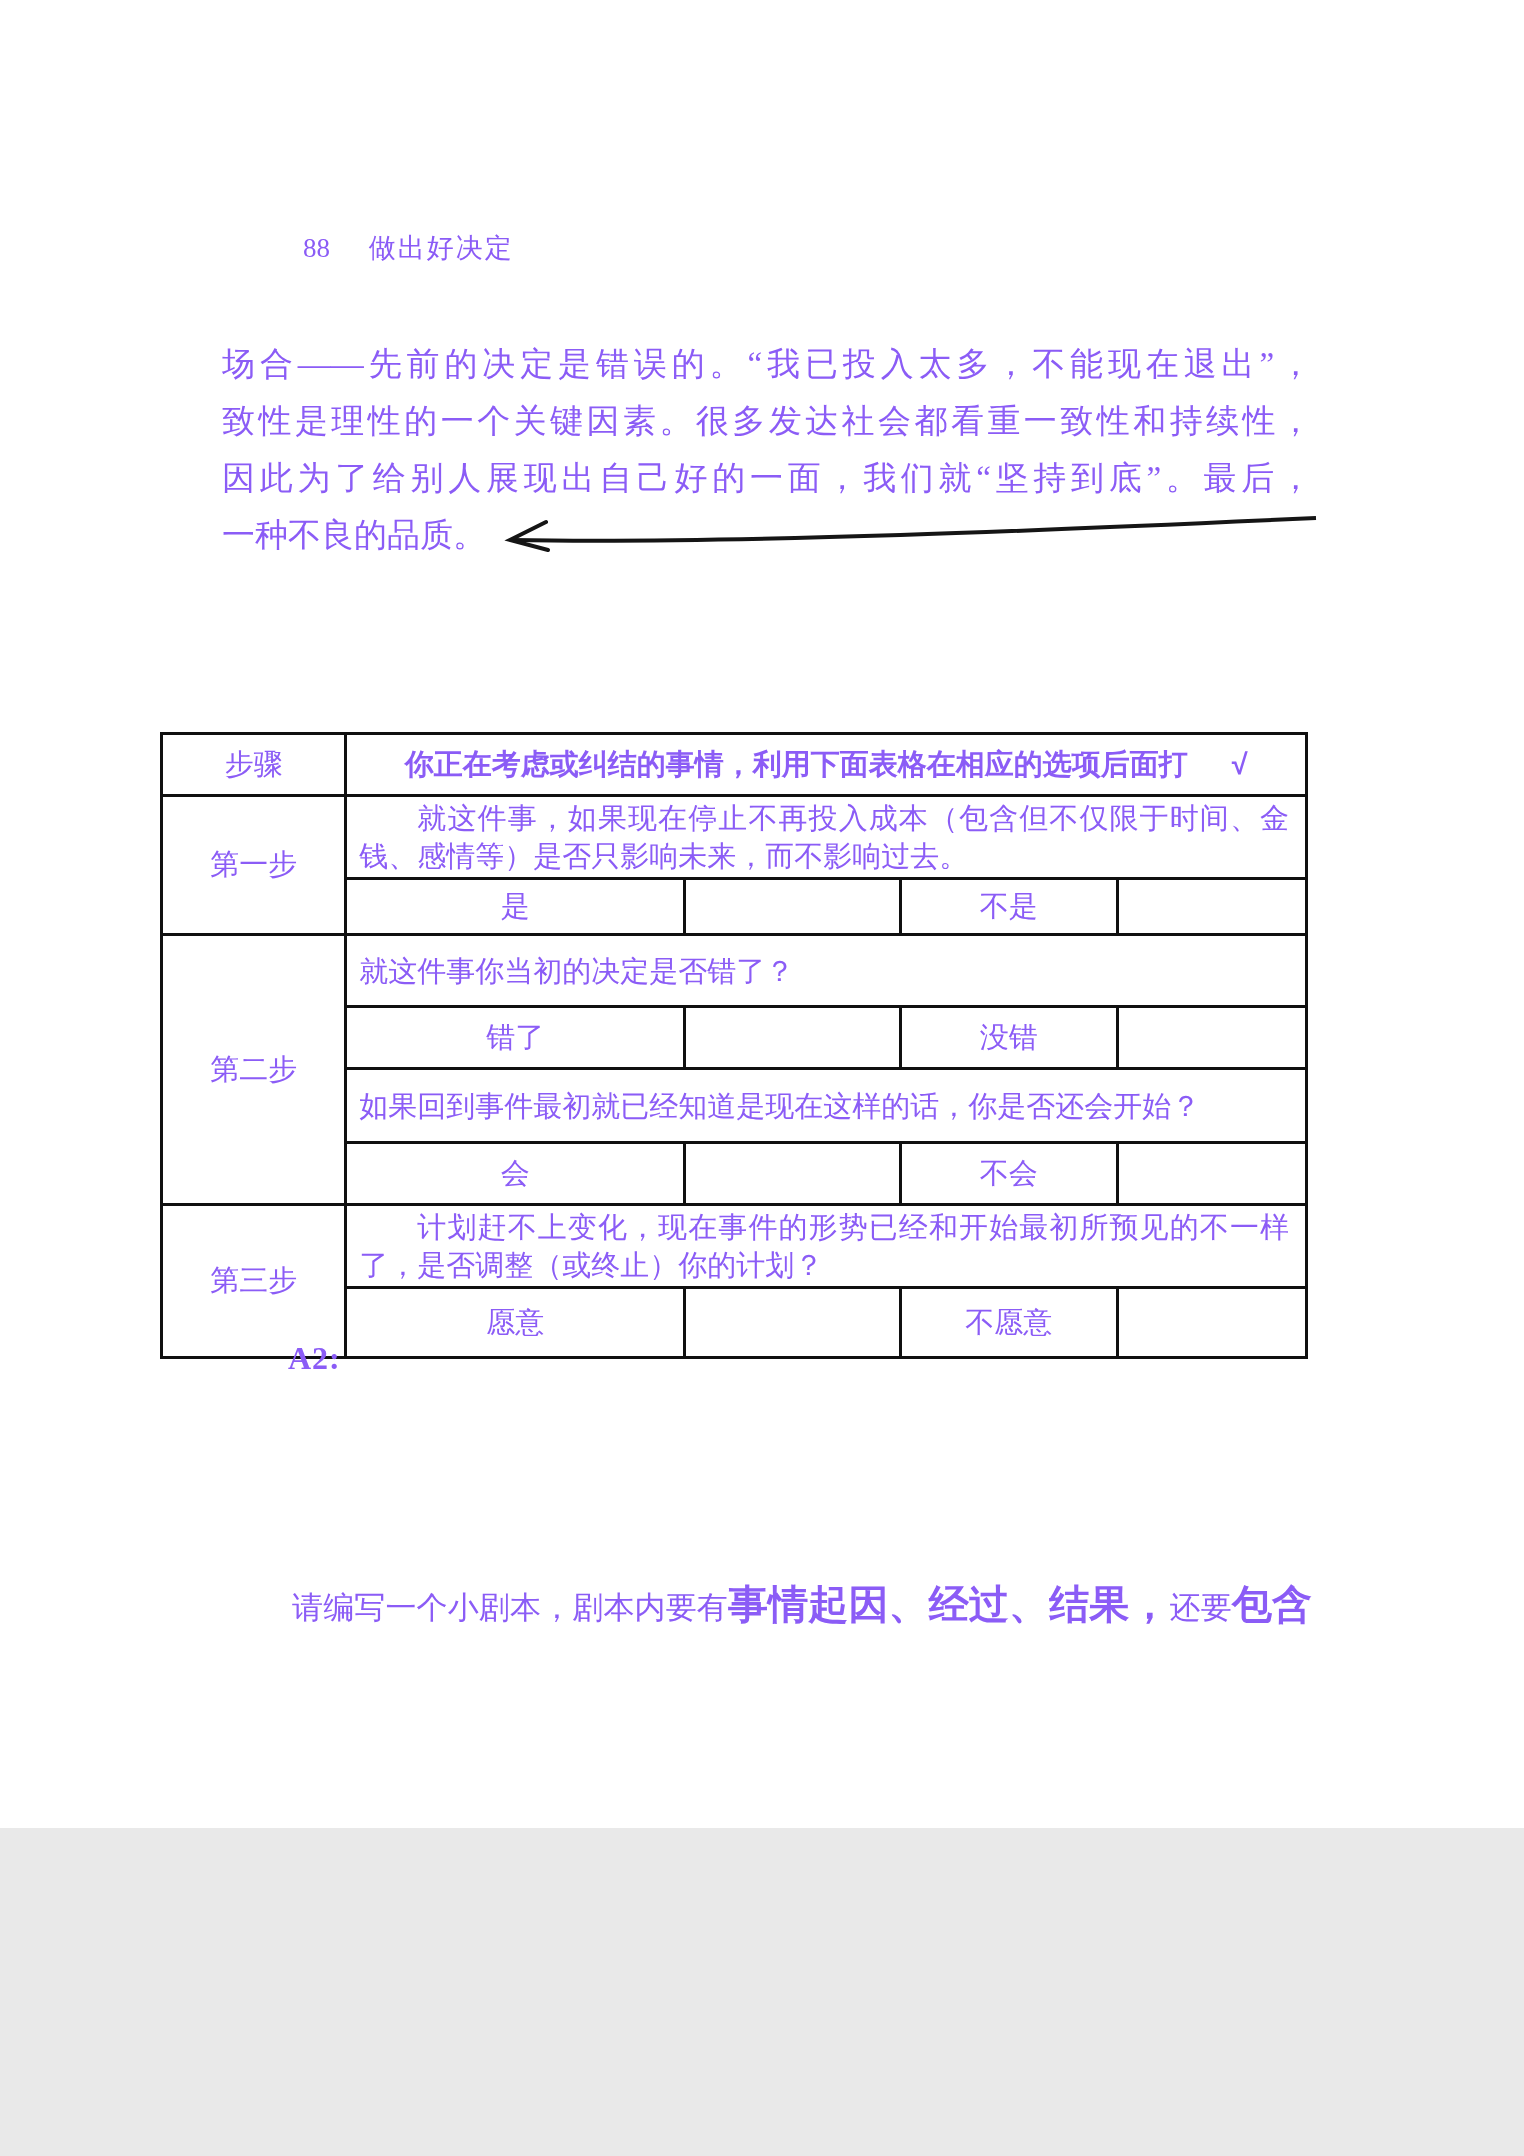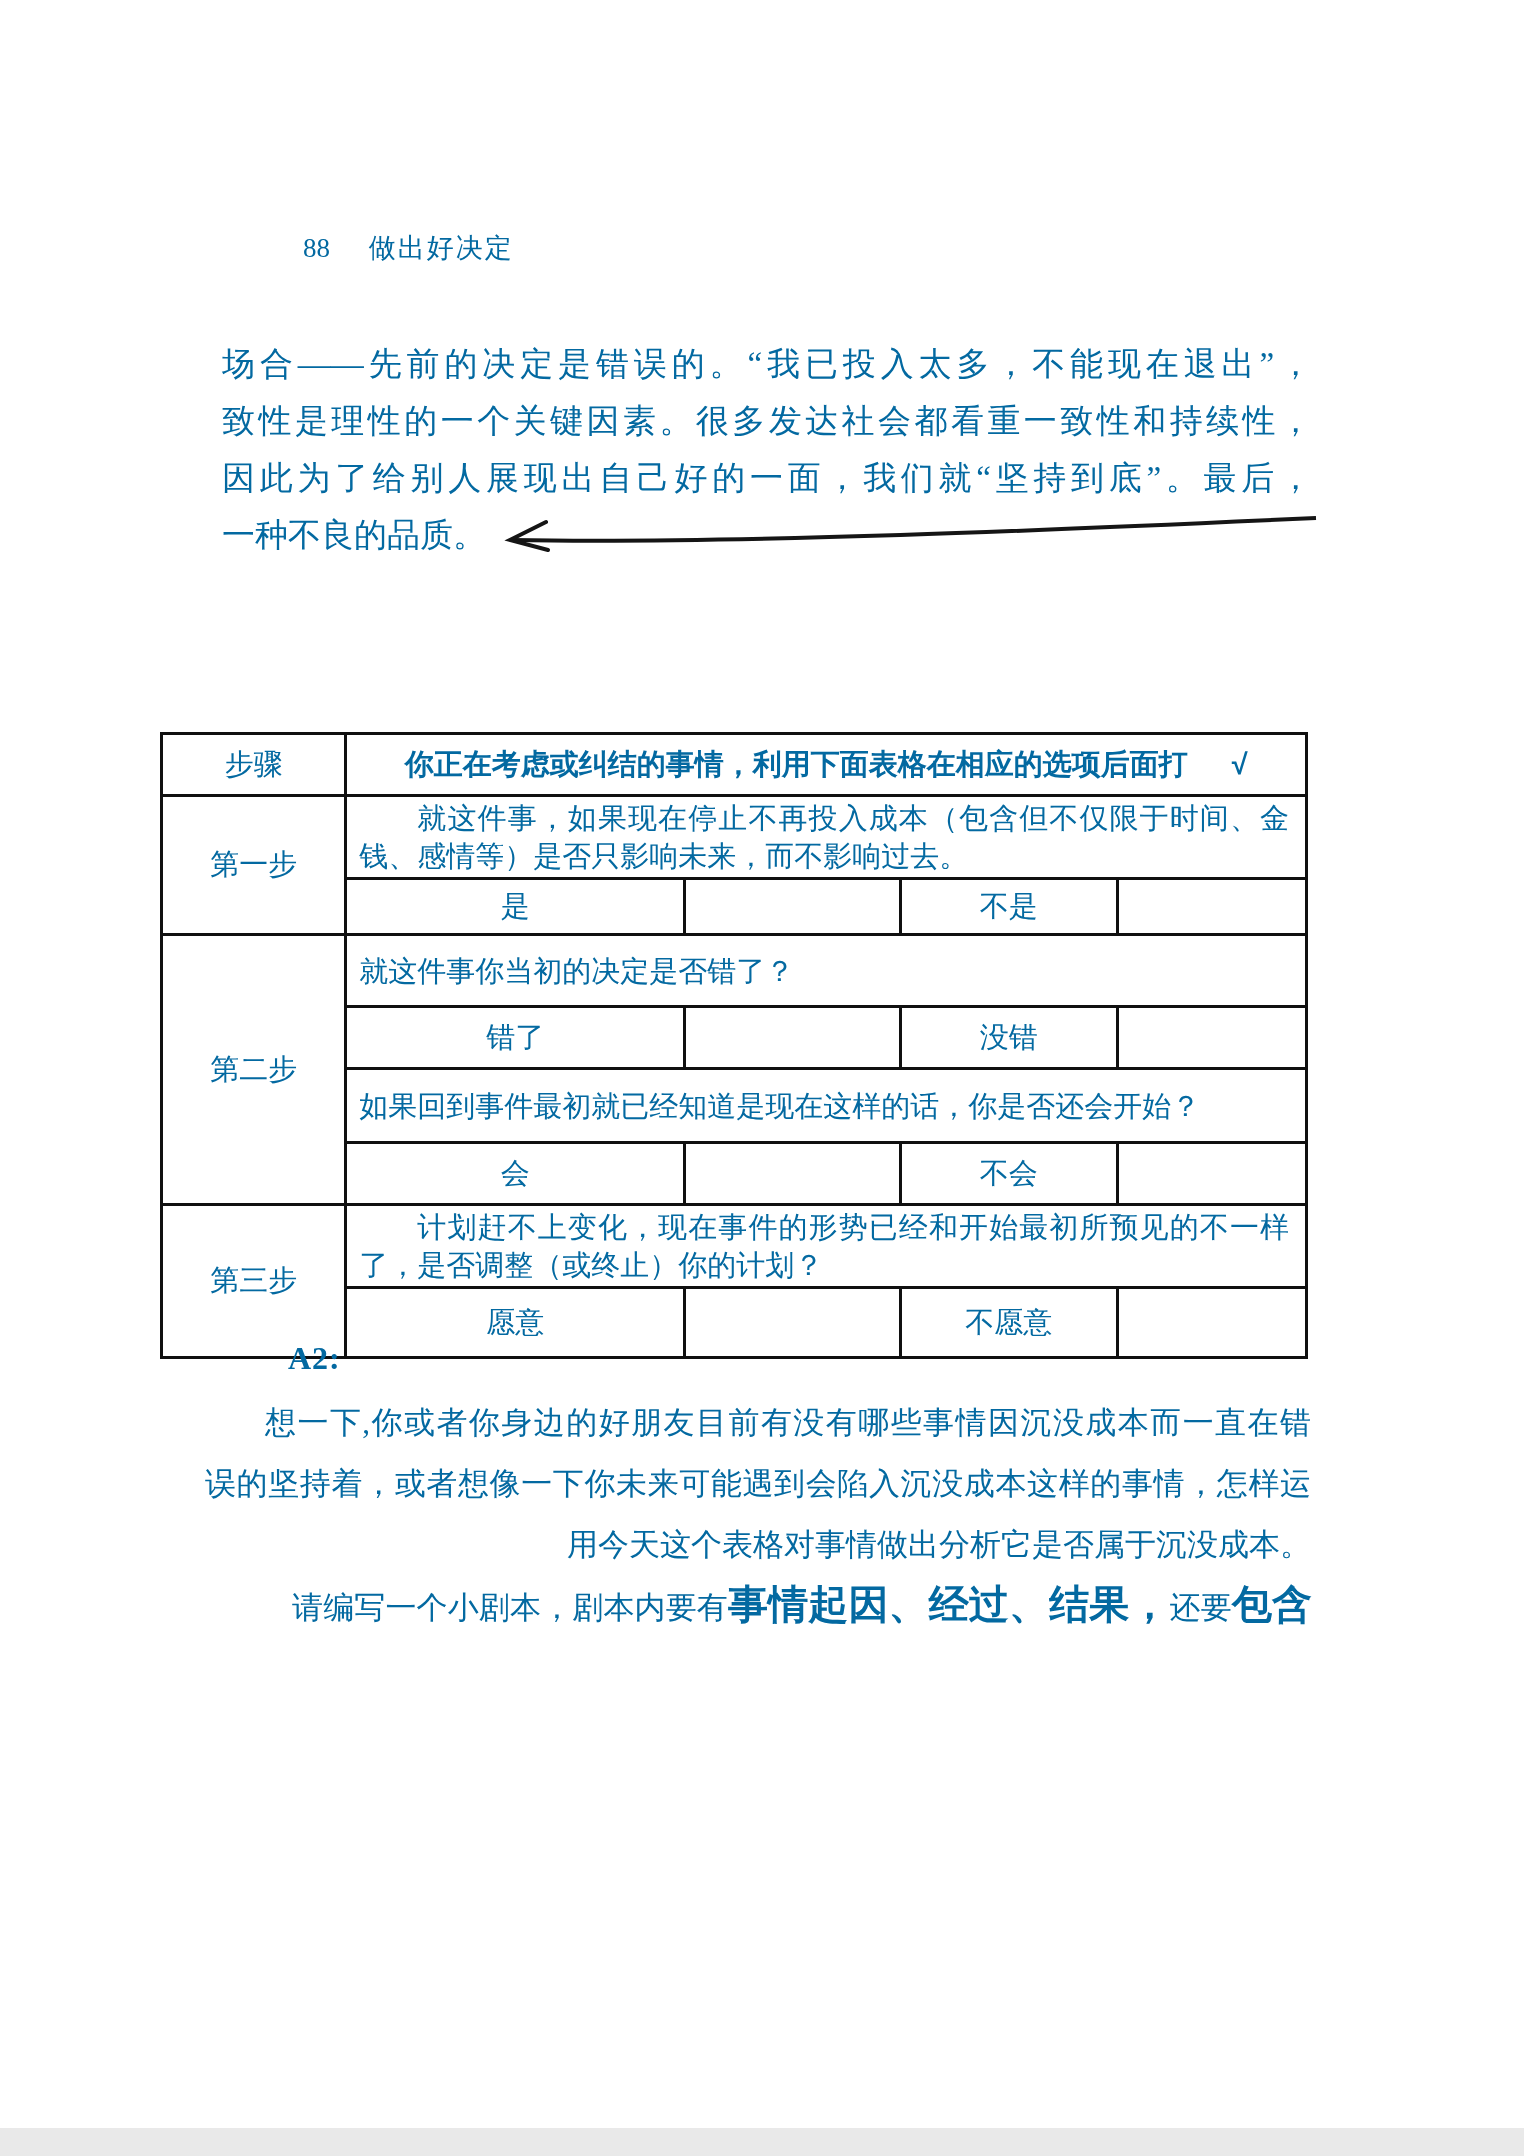--- a/index.html
+++ b/index.html
@@ -1,23 +1,23 @@
 <!DOCTYPE html>
 <html><head>
 <meta charset="utf-8">
 <style>
   * { margin: 0; padding: 0; box-sizing: border-box; }
   html, body { background: #e9e9e9; }
   .page {
     position: relative;
     width: 1524px;
-    height: 2128px;
+    height: 1828px;
     margin: 0 auto;
     background: #ffffff;
-    color: #0369a1;
+    color: #8b5cf6;
     font-family: "Liberation Serif", "DejaVu Serif", serif;
     overflow: hidden;
   }
 
   
   .running-head {
     position: absolute;
     left: 303px;
     top: 230px;
     font-size: 27px;
@@ -193,25 +193,20 @@
         <td class="opt" style="height:70px;">愿意</td>
         <td></td>
         <td class="opt">不愿意</td>
         <td></td>
       </tr>
     </tbody>
   </table>
 
   <div class="a2-label">A2:</div>
 
-  <div class="a2-para">
-    <div class="jline first">想一下,你或者你身边的好朋友目前有没有哪些事情因沉没成本而一直在错</div>
-    <div class="jline">误的坚持着，或者想像一下你未来可能遇到会陷入沉没成本这样的事情，怎样运</div>
-    <div class="lline">用今天这个表格对事情做出分析它是否属于沉没成本。</div>
-  </div>
 
   <div class="script-prompt">
     <div class="l1">
       <span>请编写一个小剧本，剧本内要有</span><span class="big">事情起因、经过、结果，</span><span>还要</span><span class="big">包含</span>
     </div>
   </div>
 
 </div>
 
 </body></html>

